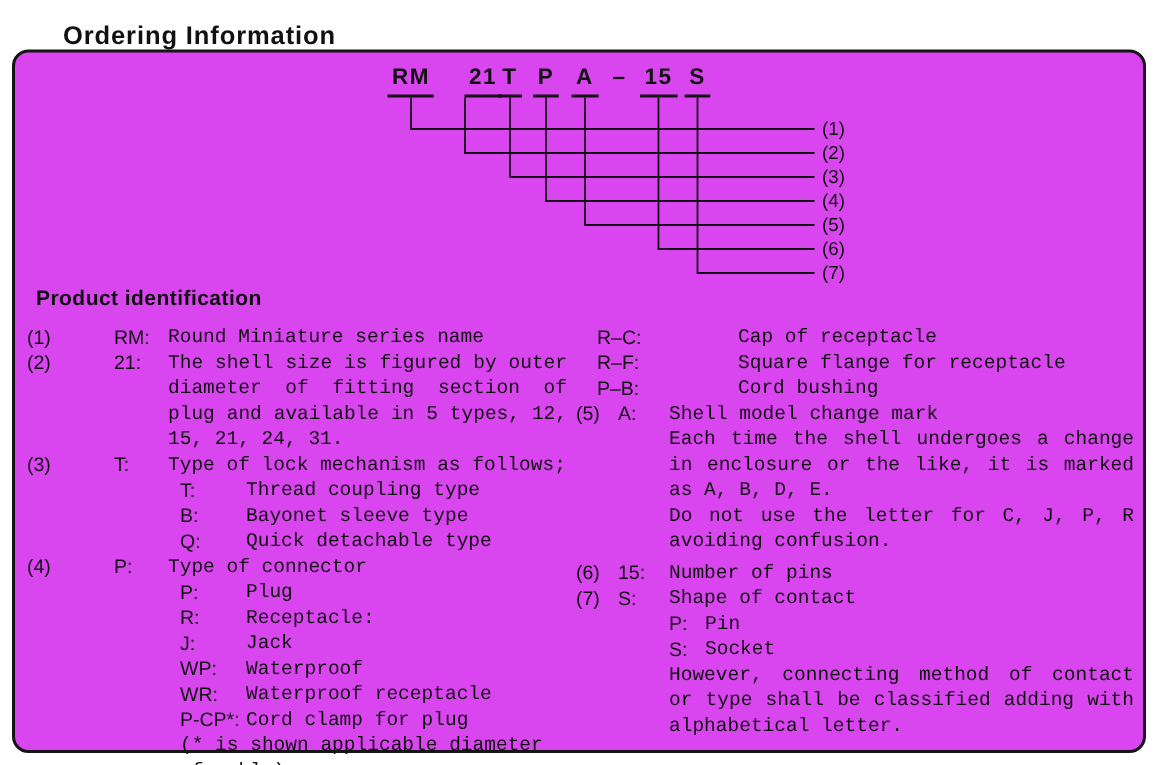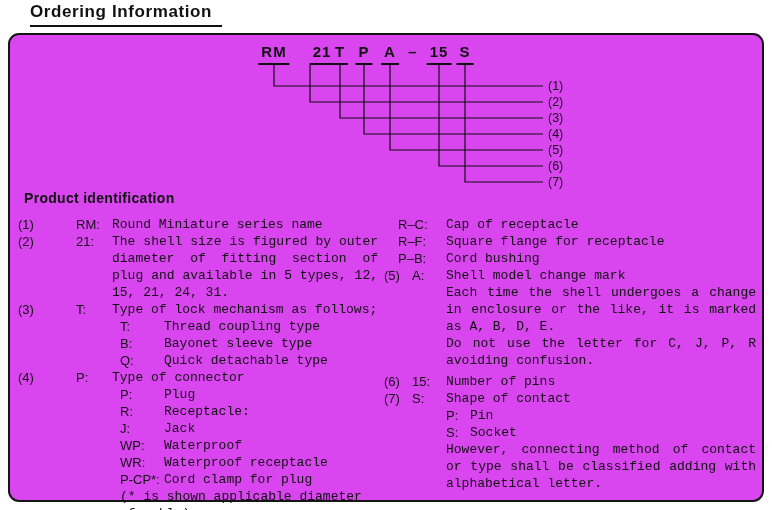--- a/index.html
+++ b/index.html
@@ -1,21 +1,21 @@
 <!DOCTYPE html>
 <html><head>
 <meta charset="utf-8">
 <style>
   html,body{margin:0;padding:0;}
   body{
     width:772px;height:510px;background:#ffffff;color:#111;
     font-family:"Liberation Sans", sans-serif;position:relative;overflow:hidden;
   }
   .page-title{
-    position:absolute;left:30px;top:2px;margin:0;
+    position:absolute;left:30px;top:2px;margin:12px;
     font-size:17px;font-weight:700;letter-spacing:.6px;
     border-bottom:2.5px solid #111;padding:0 10px 3px 0;display:inline-block;
   }
   .panel{
     position:absolute;left:8px;top:33px;right:8px;bottom:8px;
     border:2.5px solid #151515;border-radius:11px;background:#d946ef;
   }
   
   .seg{
     position:absolute;top:8px;transform:translateX(-50%);
@@ -39,21 +39,21 @@
   .justify .txt, .para .txt{text-align:justify;}
   
   .lmain .num{width:30px;}
   .lmain .code{width:36px;margin-left:28px;}
   .lsub{padding-left:102px;}
   .lsub .code{width:44px;}
   .lnote{padding-left:102px;}
   
   .rmain .num{width:28px;}
   .rmain .code{width:34px;}
-  .rsubA{padding-left:14px;}
+  .rsubA{padding-left:14px;gap:46px;}
   .rsubA .code{width:48px;}
   .rsubB{padding-left:62px;}
   .rsubB .code{width:24px;}
   .para{padding-left:62px;}
   .gap-top{margin-top:4px;}
 </style>
 </head>
 <body>
 
 <h1 class="page-title">Ordering Information</h1>

